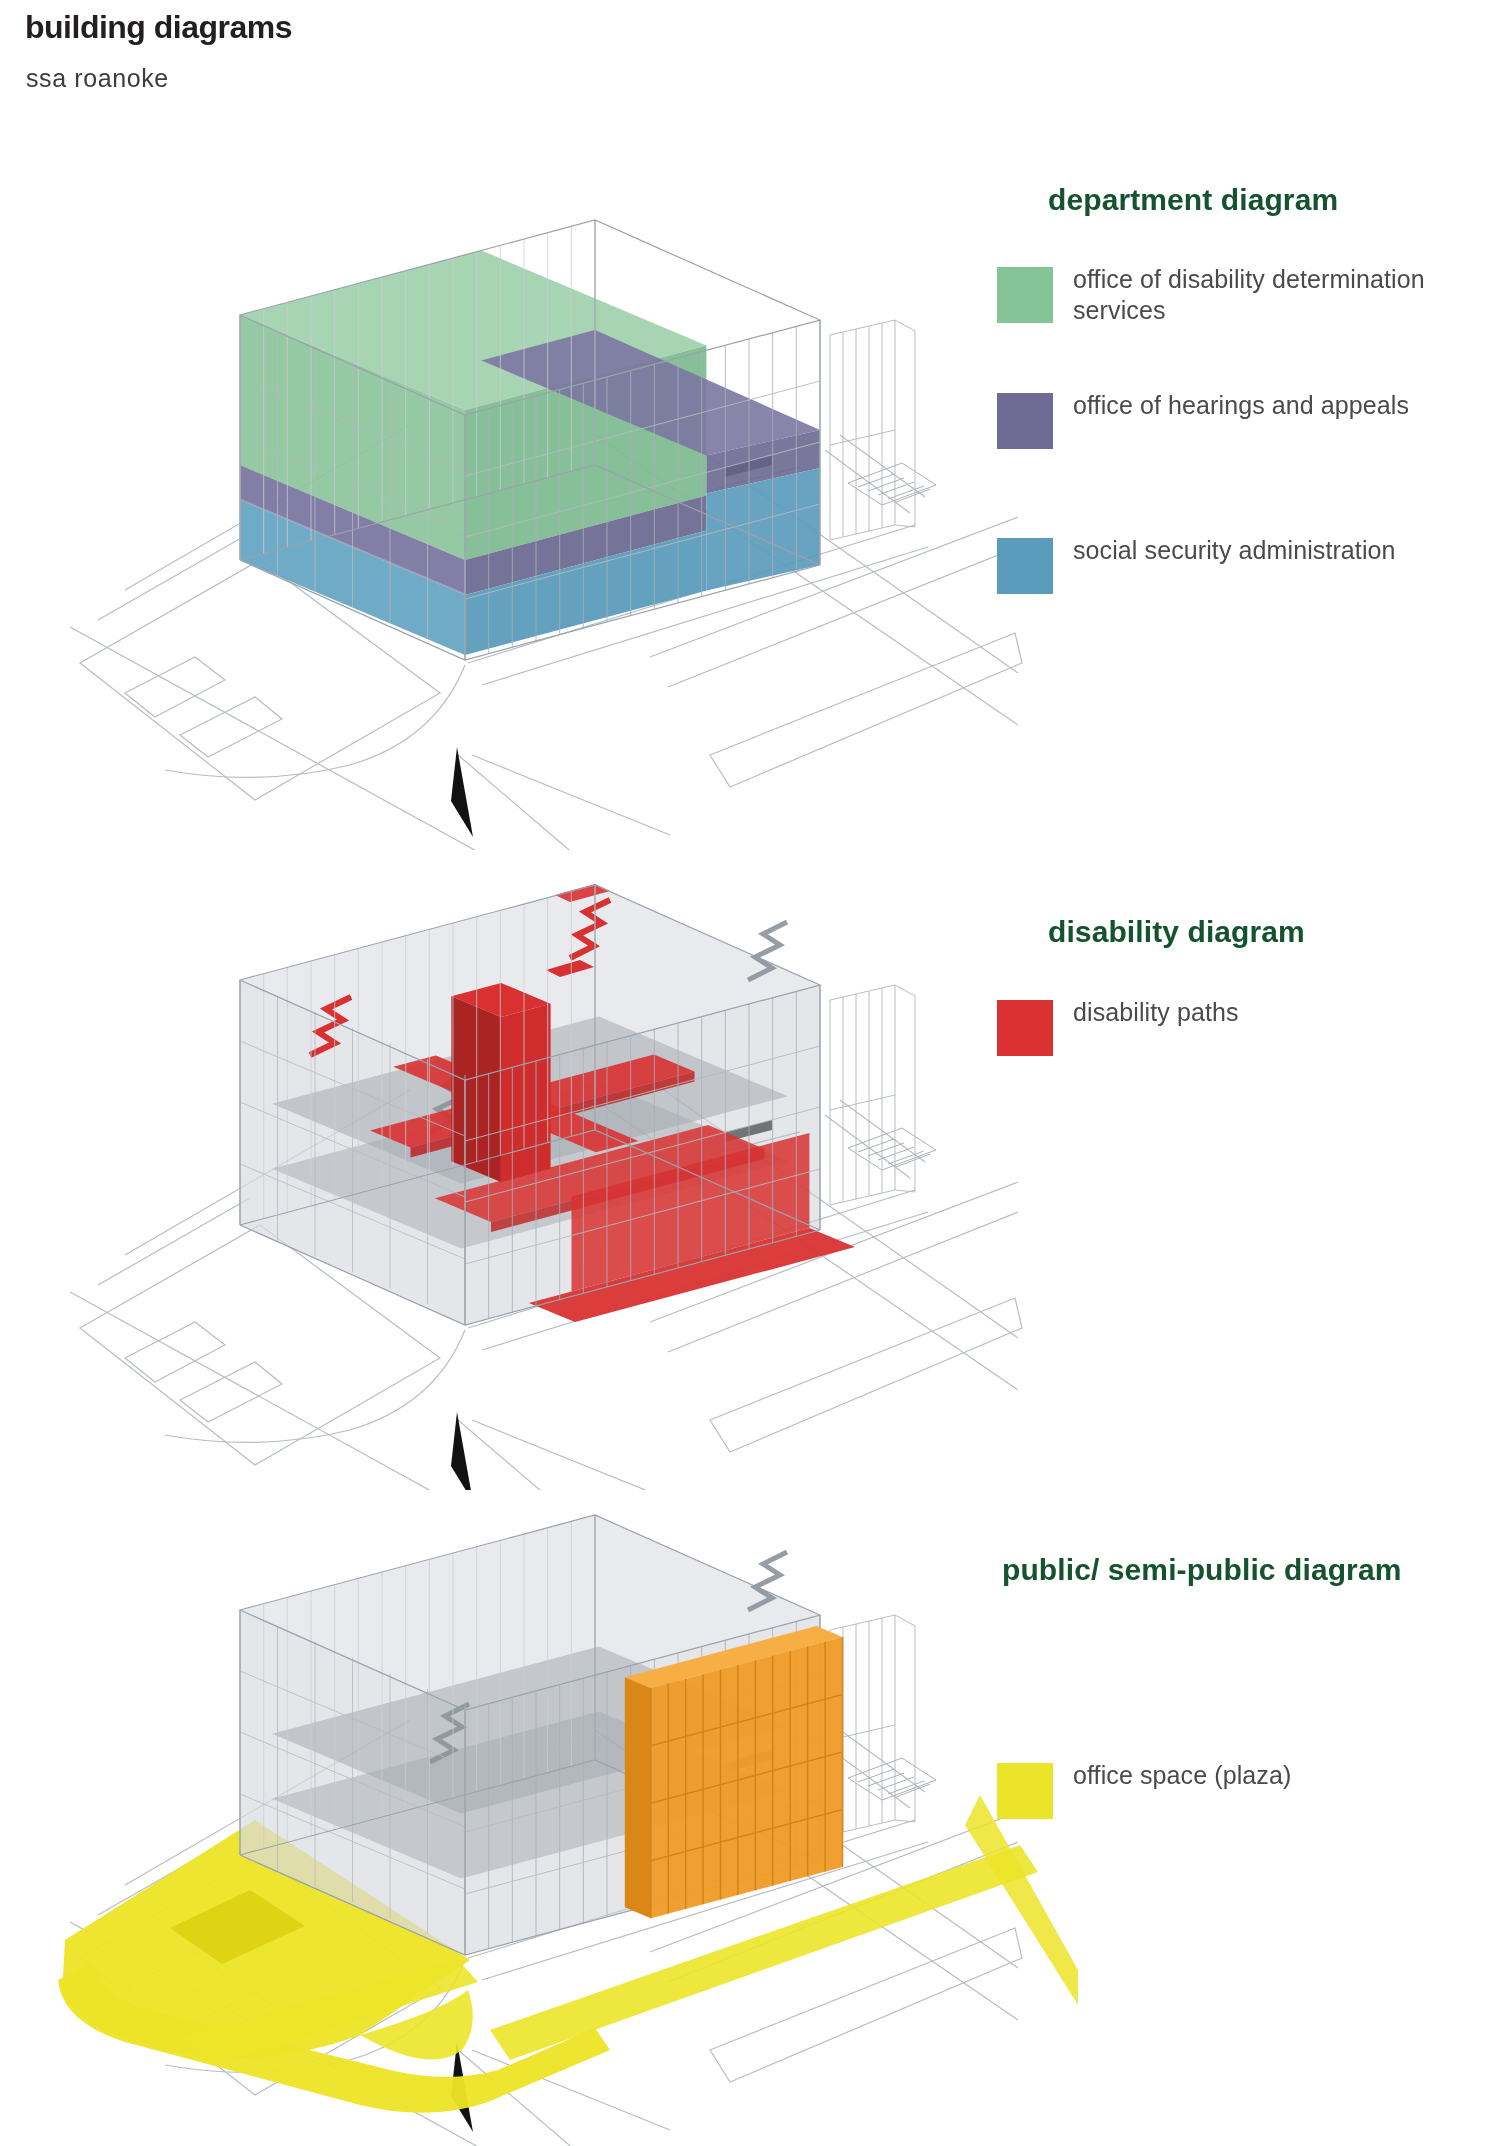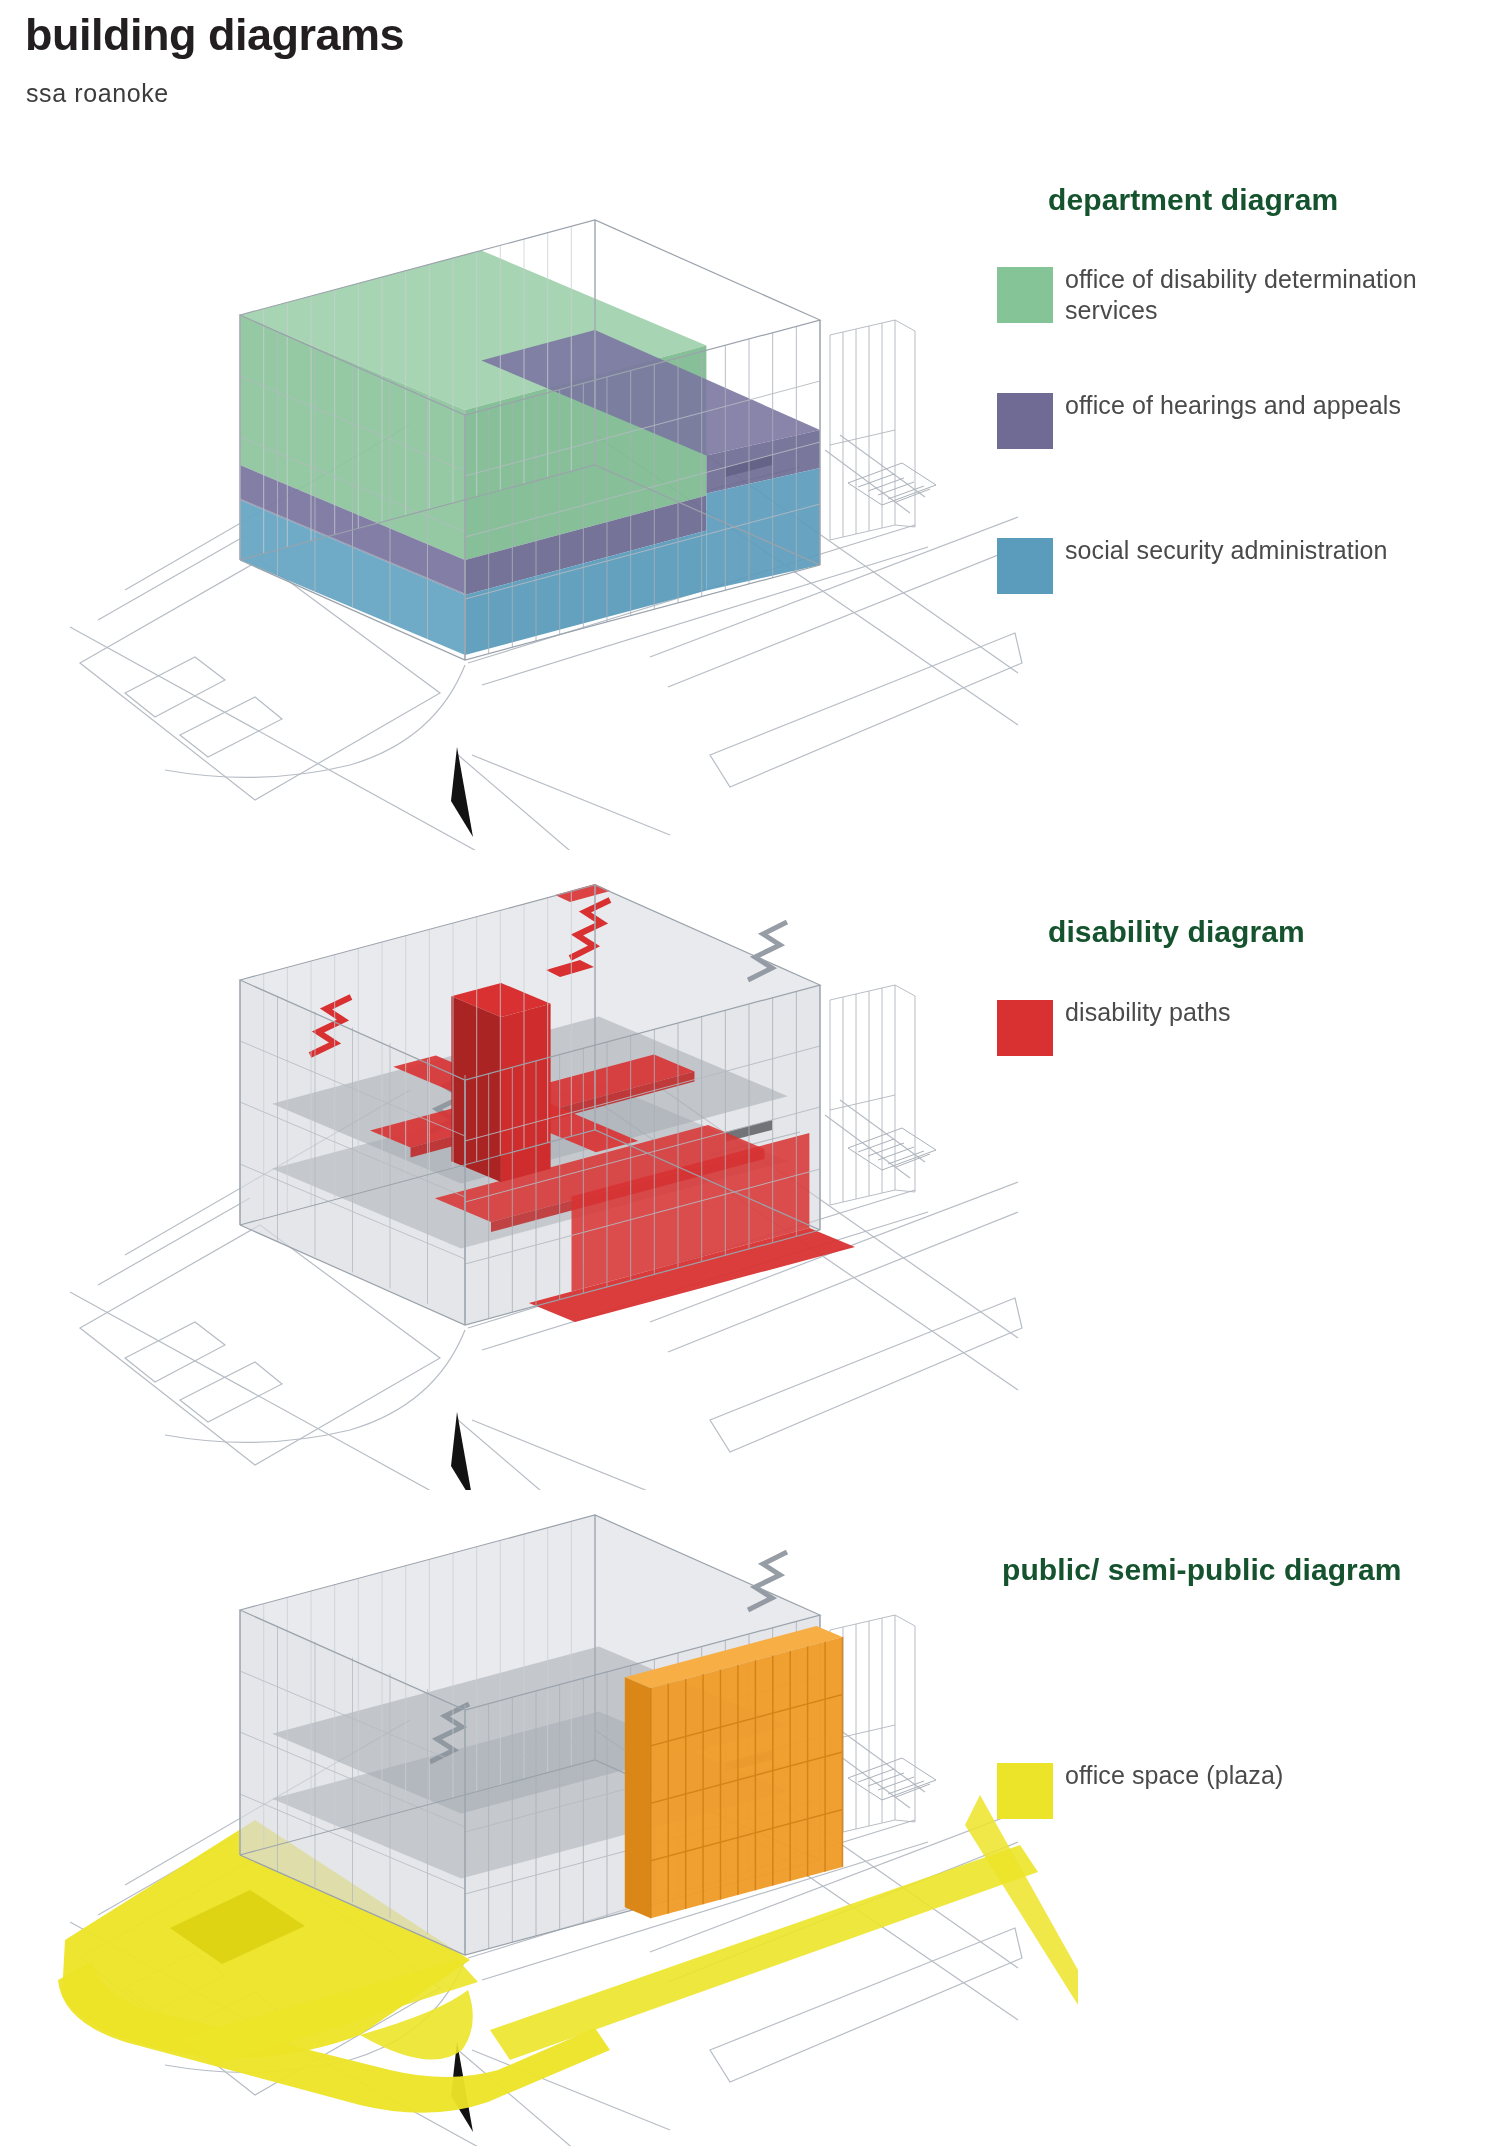--- a/index.html
+++ b/index.html
@@ -1,25 +1,25 @@
 <!DOCTYPE html>
 <html><head>
 <meta charset="utf-8">
 <style>
   html,body{margin:0;padding:0;background:#ffffff;}
   .page{position:relative;width:1500px;height:2146px;background:#ffffff;overflow:hidden;
         font-family:"Liberation Sans", sans-serif;}
   
   .hdr{position:absolute;left:25px;top:10px;}
-  .hdr h1{margin:0;font-size:45px;font-weight:700;color:#231f20;letter-spacing:-0.5px;line-height:1.1;}
+  .hdr h1{margin:0;font-size:32px;font-weight:700;color:#231f20;letter-spacing:-0.5px;line-height:1.1;}
   .hdr h2{margin:20px 0 0 1px;font-size:25px;font-weight:400;color:#3c3c3c;letter-spacing:0.6px;line-height:1.1;}
   
   .legend{position:absolute;width:480px;}
   .legend .lg-title{position:absolute;font-size:30px;font-weight:700;color:#14532d;letter-spacing:0.1px;white-space:nowrap;}
-  .lg-item{position:absolute;display:flex;align-items:flex-start;gap:12px;}
+  .lg-item{position:absolute;display:flex;align-items:flex-start;gap:20px;}
   .swatch{width:56px;height:56px;flex:0 0 56px;}
   .lg-label{font-size:25px;color:#4a4a4a;line-height:1.22;width:400px;margin-top:-3px;letter-spacing:0.1px;}
   svg.fig{position:absolute;display:block;}
 </style>
 </head>
 <body>
 
 <div class="page">
 
   <svg width="0" height="0" style="position:absolute" aria-hidden="true">

